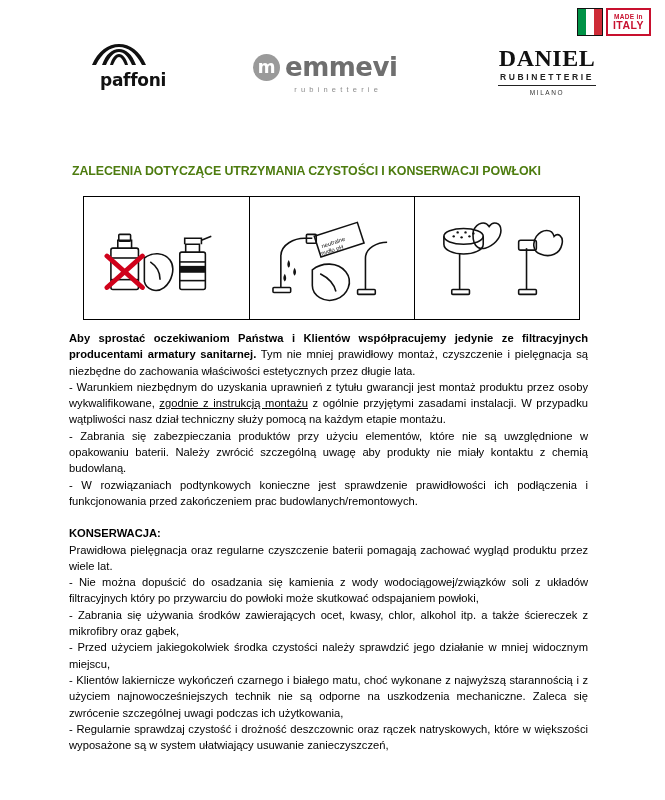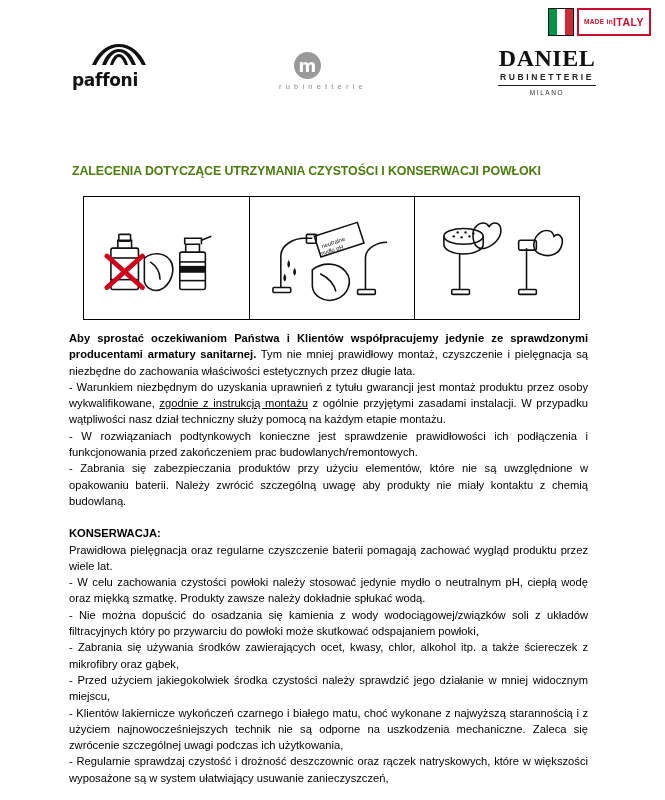--- a/index.html
+++ b/index.html
@@ -50,21 +50,21 @@
   .mii-flag-row {
     flex: 1;
     display: flex;
     flex-direction: row;
   }
   .mii-box {
     border: 2px solid #c8102e;
     margin-left: 3px;
     padding: 1px 5px 1px 5px;
     display: flex;
-    flex-direction: row;
+    flex-direction: column;
     justify-content: center;
     align-items: center;
     line-height: 1;
   }
   .mii-made {
     font-size: 6.5px;
     font-weight: bold;
     color: #c8102e;
     letter-spacing: 0.3px;
   }
@@ -74,21 +74,21 @@
     color: #c8102e;
     letter-spacing: 0.5px;
   }
 
   
   .logo-paffoni {
     position: absolute;
     left: 72px;
     top: 42px;
     width: 94px;
-    text-align: left;
+    text-align: right;
   }
   .paffoni-mark {
     width: 78px;
     height: 26px;
     margin: 0 auto 2px auto;
     position: relative;
     overflow: hidden;
   }
   .paffoni-mark svg { display: block; }
   .paffoni-word {
@@ -258,20 +258,21 @@
           <path d="M39 12 C35 12 32 16 30 23 L33 23 C35 18 37 15 39 15 C41 15 43 18 45 23 L48 23 C46 16 43 12 39 12 Z"></path>
         </g>
       </svg>
     </div>
     <div class="paffoni-word">paffoni</div>
   </div>
 
   <div class="logo-emmevi">
     <div class="emmevi-row">
       <div class="emmevi-badge">m</div>
+      <div class="emmevi-word">emmevi</div>
     </div>
     <div class="emmevi-sub">rubinetterie</div>
   </div>
 
   <div class="logo-daniel">
     <div class="daniel-word">DANIEL</div>
     <div class="daniel-sub">RUBINETTERIE</div>
     <div class="daniel-rule"></div>
     <div class="daniel-city">MILANO</div>
   </div>
@@ -356,35 +357,34 @@
       <circle cx="54" cy="40" r="1.2"></circle>
         <circle cx="42" cy="36" r="1.2"></circle>
       <circle cx="50" cy="36" r="1.2"></circle>
         <circle cx="58" cy="37" r="1.2"></circle>
     </g>
   </svg>
 </div>
 
 <div class="body-text">
 
-  <p><span class="b">Aby sprostać oczekiwaniom Państwa i Klientów współpracujemy jedynie ze sprawdzonymi producentami armatury sanitarnej.</span><span> Tym nie mniej prawidłowy montaż, czyszczenie i pielęgnacja są niezbędne do zachowania właściwości estetycznych przez długie lata.</span></p>
+  <p><span class="b">Aby sprostać oczekiwaniom Państwa i Klientów współpracujemy jedynie ze filtracyjnych producentami armatury sanitarnej.</span><span> Tym nie mniej prawidłowy montaż, czyszczenie i pielęgnacja są niezbędne do zachowania właściwości estetycznych przez długie lata.</span></p>
 
 
   <p><span>- Warunkiem niezbędnym do uzyskania uprawnień z tytułu gwarancji jest montaż produktu przez osoby wykwalifikowane, </span><span class="u">zgodnie z instrukcją montażu</span><span> z ogólnie przyjętymi zasadami instalacji. W przypadku wątpliwości nasz dział techniczny służy pomocą na każdym etapie montażu.</span></p>
 
+  <p>- Zabrania się zabezpieczania produktów przy użyciu elementów, które nie są uwzględnione w opakowaniu baterii. Należy zwrócić szczególną uwagę aby produkty nie miały kontaktu z chemią budowlaną.</p>
+
   <p>- W rozwiązaniach podtynkowych konieczne jest sprawdzenie prawidłowości ich podłączenia i funkcjonowania przed zakończeniem prac budowlanych/remontowych.</p>
 
-  <p>- Zabrania się zabezpieczania produktów przy użyciu elementów, które nie są uwzględnione w opakowaniu baterii. Należy zwrócić szczególną uwagę aby produkty nie miały kontaktu z chemią budowlaną.</p>
-
   <div class="gap"></div>
 
   <p class="head-label">KONSERWACJA:</p>
 
   <p>Prawidłowa pielęgnacja oraz regularne czyszczenie baterii pomagają zachować wygląd produktu przez wiele lat.</p>
 
-  <p>- W celu zachowania czystości powłoki należy stosować jedynie mydło o neutralnym pH, ciepłą wodę oraz miękką szmatkę. Produkty zawsze należy dokładnie spłukać wodą.</p>
   <p>- Nie można dopuścić do osadzania się kamienia z wody wodociągowej/związków soli z układów filtracyjnych który po przywarciu do powłoki może skutkować odspajaniem powłoki,</p>
   <p>- Zabrania się używania środków zawierających ocet, kwasy, chlor, alkohol itp. a także ściereczek z mikrofibry oraz gąbek,</p>
   <p>- Przed użyciem jakiegokolwiek środka czystości należy sprawdzić jego działanie w mniej widocznym miejscu,</p>
   <p>- Klientów lakiernicze wykończeń czarnego i białego matu, choć wykonane z najwyższą starannością i z użyciem najnowocześniejszych technik nie są odporne na uszkodzenia mechaniczne. Zaleca się zwrócenie szczególnej uwagi podczas ich użytkowania,</p>
   <p>- Regularnie sprawdzaj czystość i drożność deszczownic oraz rączek natryskowych, które w większości wyposażone są w system ułatwiający usuwanie zanieczyszczeń,</p>
 
 </div>
 
 </body></html>

